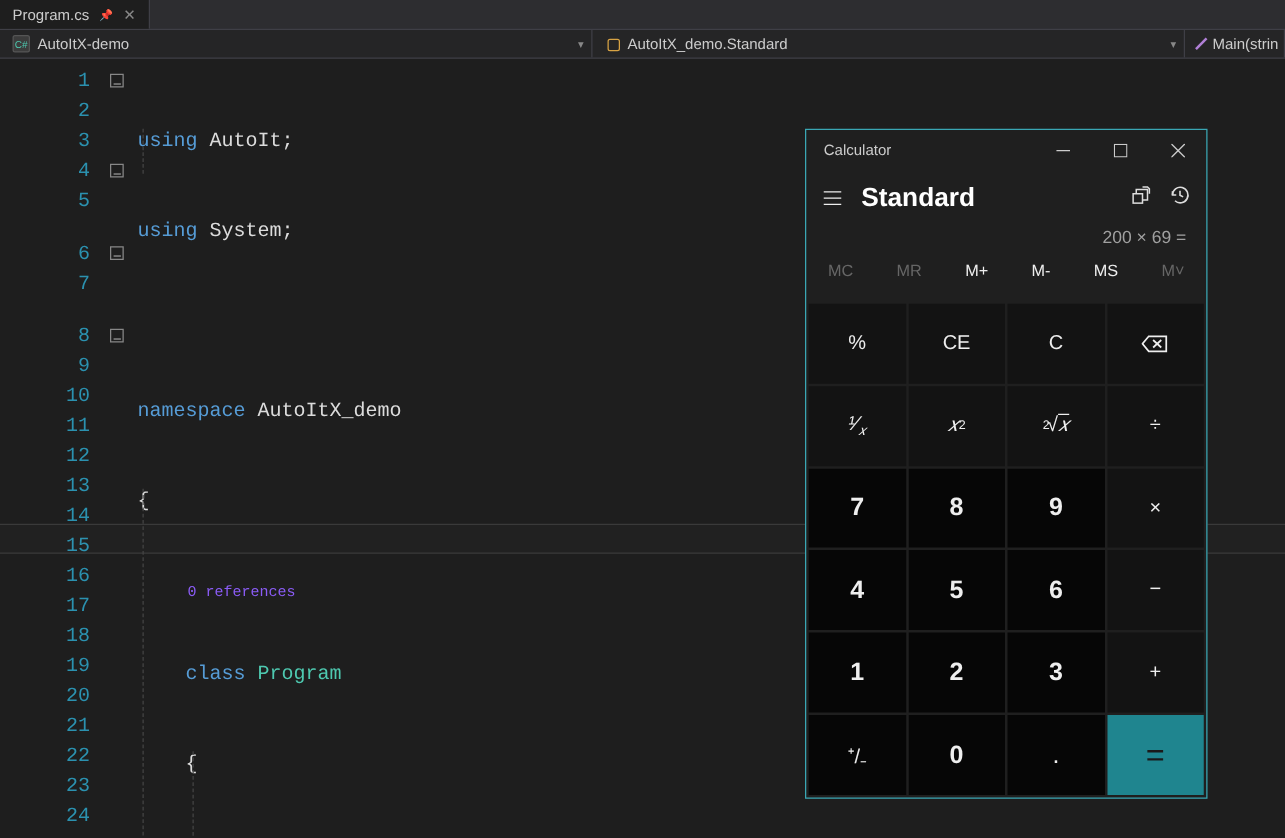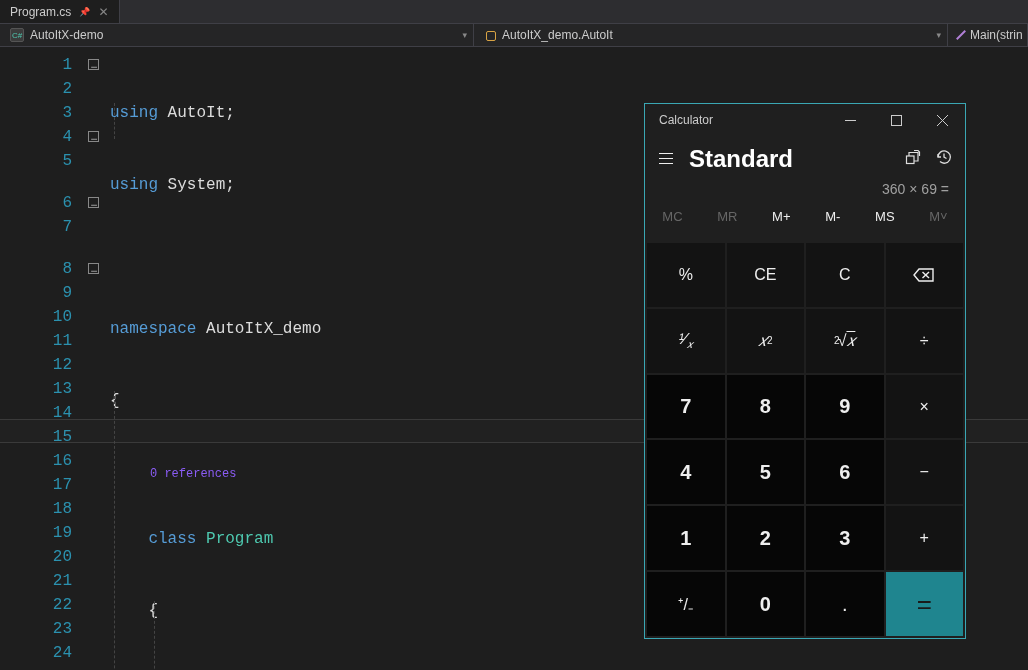--- a/index.html
+++ b/index.html
@@ -188,21 +188,21 @@
   .calc-winbtn svg { width: 11px; height: 11px; }
   .calc-header {
     height: 45px;
     display: flex;
     align-items: center;
     padding: 0 12px;
     gap: 14px;
   }
   .calc-hamburger { width: 18px; }
   .calc-hamburger div { height: 1.5px; background: #eee; margin: 3.5px 2px; }
-  .calc-mode { font-size: 24px; font-weight: 600; color: #fff; flex: 1; }
+  .calc-mode { font-size: 21px; font-weight: 600; color: #fff; flex: 1; }
   .calc-hist { color: #ccc; }
   .calc-expr {
     height: 28px;
     text-align: right;
     padding: 0 16px;
     font-size: 14px;
     color: #a0a0a0;
   }
   .calc-result {
     text-align: right;
@@ -259,21 +259,21 @@
 </div>
 
 <div class="crumb-bar">
   <div class="crumb wide" style="flex-basis:470px">
     <span class="csicon">C#</span>
     <span>AutoItX-demo</span>
     <span class="dd">▾</span>
   </div>
   <div class="crumb wide" style="flex-basis:470px">
     <span class="clsicon"></span>
-    <span>AutoItX_demo.AutoIt</span>
+    <span>AutoItX_demo.Standard</span>
     <span class="dd">▾</span>
   </div>
   <div class="crumb" style="width:80px">
     <span class="methicon"></span>
     <span>Main(strin</span>
   </div>
 </div>
 
 <div class="editor">
   <div class="hl-line" style="top:419px"></div>
@@ -386,21 +386,21 @@
     </div>
     <div class="calc-hist">
       <svg width="18" height="18" viewBox="0 0 18 18" fill="none" stroke="#ddd" stroke-width="1.3">
         <path d="M3 9 a6.2 6.2 0 1 1 2 4.6"></path>
         <polyline points="3,6 3,9 6,9"></polyline>
         <polyline points="9,5.5 9,9.2 11.5,10.5"></polyline>
       </svg>
     </div>
   </div>
 
-  <div class="calc-expr">360 × 69 =</div>
+  <div class="calc-expr">200 × 69 =</div>
 
   <div class="calc-mem">
     <span>MC</span>
     <span>MR</span>
     <span class="en">M+</span>
     <span class="en">M-</span>
     <span class="en">MS</span>
     <span>M˅</span>
   </div>
 

